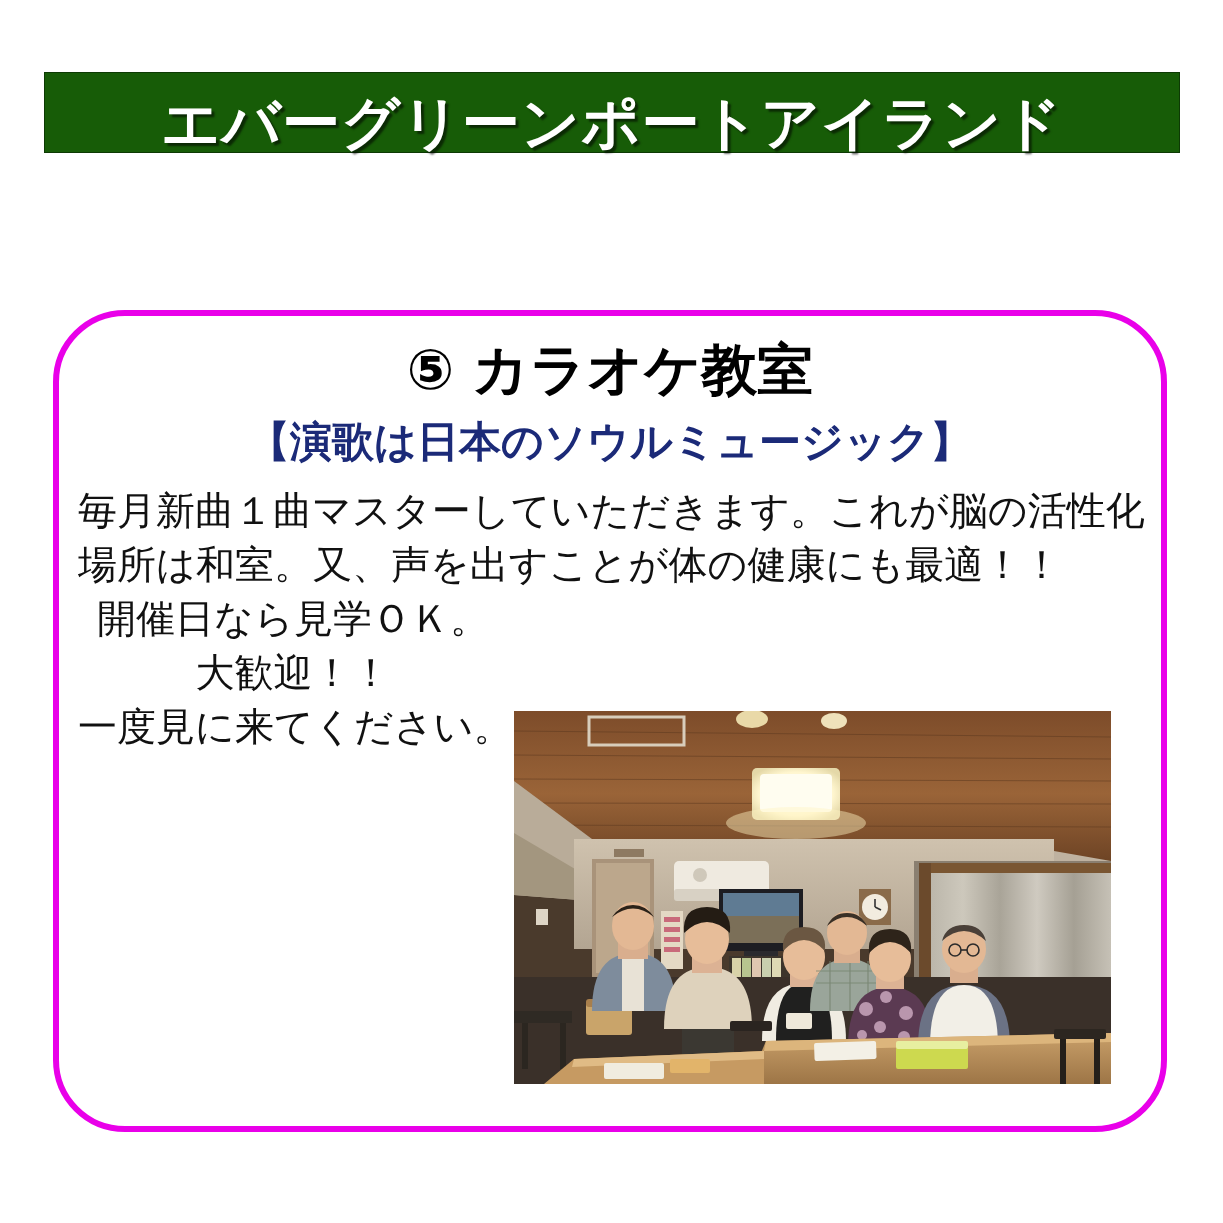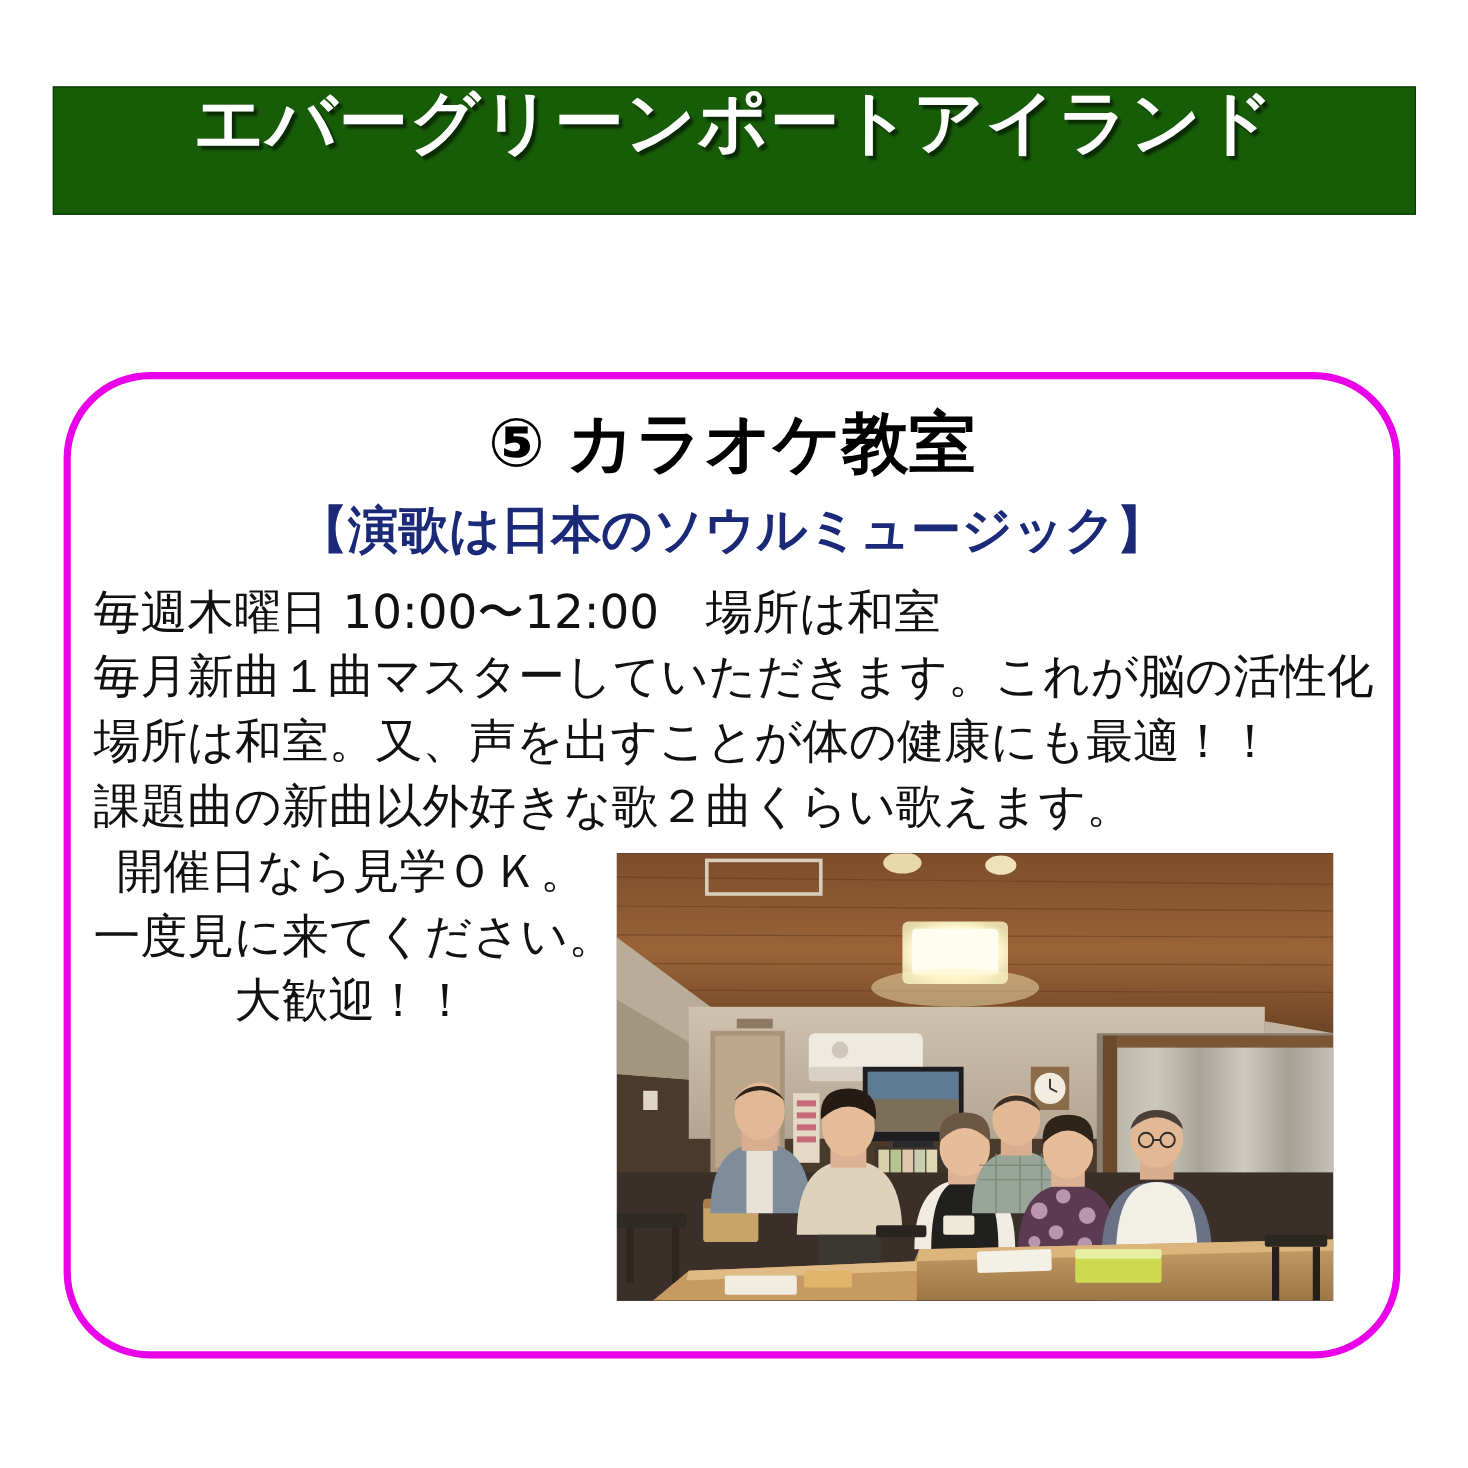--- a/index.html
+++ b/index.html
@@ -14,26 +14,26 @@
     overflow: hidden;
     position: relative;
   }
 
   
   #header-banner {
     position: absolute;
     left: 44px;
     top: 72px;
     width: 1136px;
-    height: 107px;
+    height: 81px;
     background: #175c07;
     border: 1px solid #0d3a04;
     box-sizing: border-box;
     display: flex;
-    align-items: flex-start;
+    align-items: flex-end;
     justify-content: center;
   }
   #header-title {
     color: #ffffff;
     font-family: "DejaVu Sans", "Liberation Sans", sans-serif;
     font-weight: 700;
     font-size: 58px;
     letter-spacing: 1px;
     line-height: 1;
     text-shadow: 3px 3px 2px rgba(0,0,0,0.55);
@@ -120,27 +120,25 @@
 
 <div id="content-panel">
 
   <div id="section-subheading">【演歌は日本のソウルミュージック】</div>
 
   <div id="section-heading">
     <span class="num">⑤</span><span>カラオケ教室</span>
   </div>
 
   <div id="body-copy">
-    <span class="line">毎週木曜日 10:00〜12:00　場所は和室</span>
     <span class="line">毎月新曲１曲マスターしていただきます。これが脳の活性化</span>
     <span class="line">場所は和室。又、声を出すことが体の健康にも最適！！</span>
-    <span class="line">課題曲の新曲以外好きな歌２曲くらい歌えます。</span>
     <span class="line short">開催日なら見学ＯＫ。</span>
+    <span class="line short">大歓迎！！</span>
     <span class="line short">一度見に来てください。</span>
-    <span class="line short">大歓迎！！</span>
   </div>
 
   <div id="class-photo">
     <svg viewBox="0 0 597 373" preserveAspectRatio="none">
       <defs>
         <linearGradient id="ceil" x1="0" y1="0" x2="0" y2="1">
           <stop offset="0" stop-color="#7d4c2a"></stop>
           <stop offset="0.55" stop-color="#9a6438"></stop>
           <stop offset="1" stop-color="#6e4425"></stop>
         </linearGradient>

